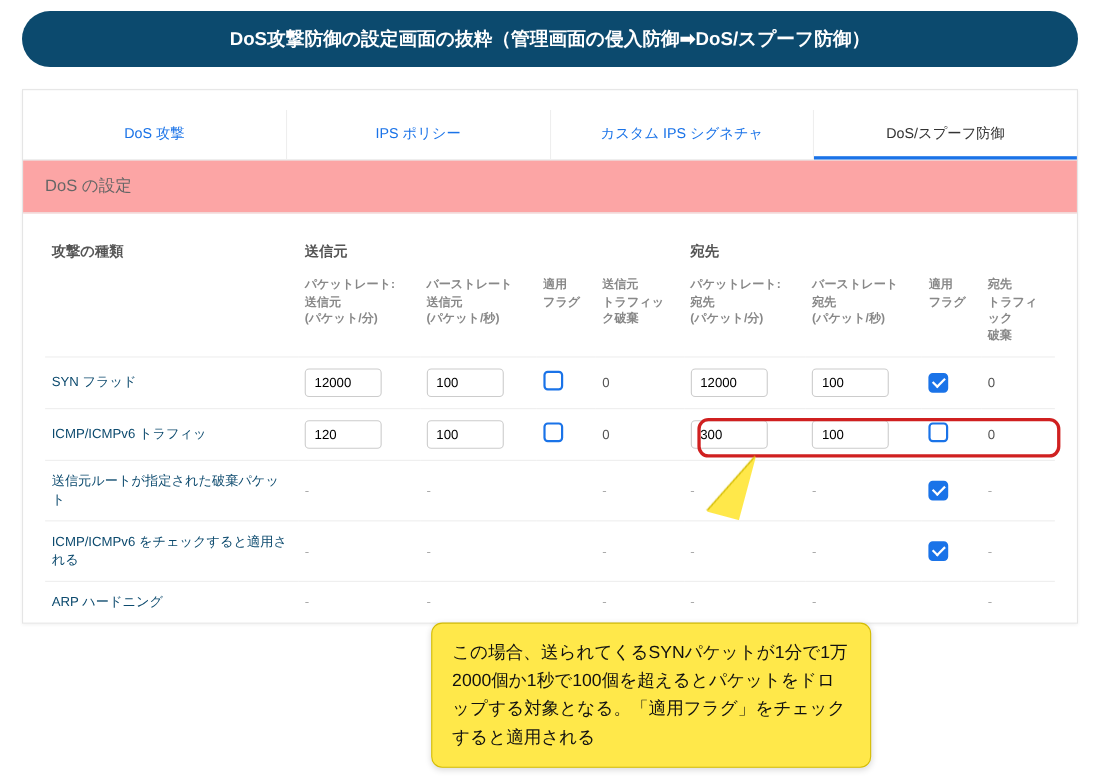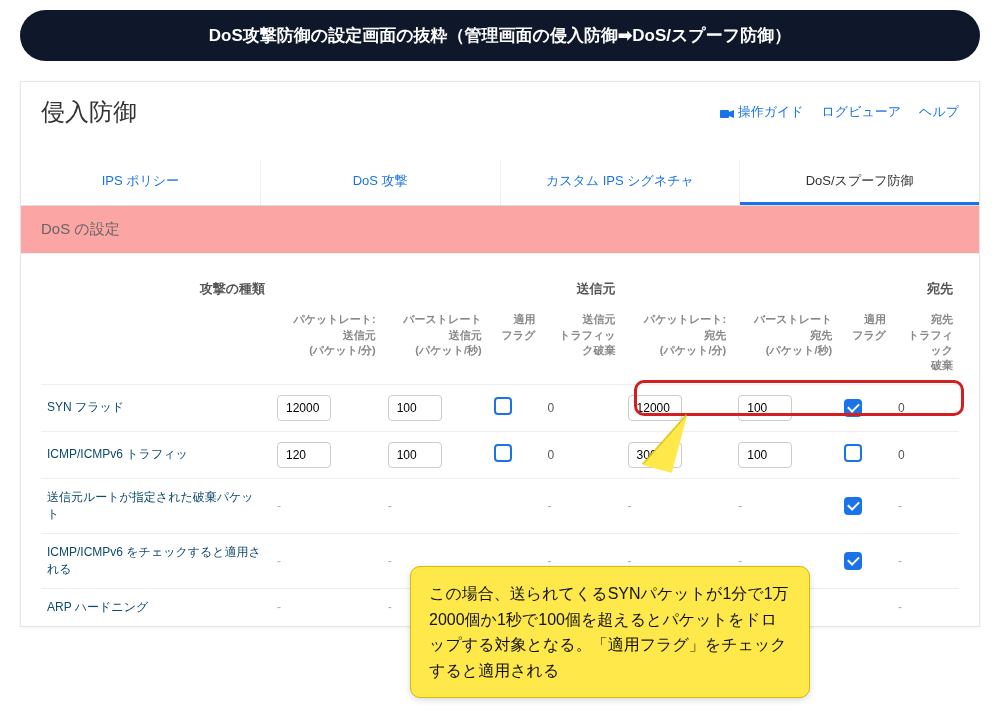--- a/index.html
+++ b/index.html
@@ -1,69 +1,53 @@
 <!DOCTYPE html>
 <html><head>
 <meta charset="utf-8">
 <style>
 * { box-sizing: border-box; margin: 0; padding: 0; }
 body { font-family: -apple-system, "Hiragino Sans", "Meiryo", sans-serif; background: #fff; width: 1000px; height: 712px; position: relative; }
-.banner { background: #0f172a; color: #fff; border-radius: 28px; padding: 14px 20px; margin: 10px 20px 20px 20px; text-align: center; font-size: 17px; font-weight: bold; }
+.banner { background: #0c4a6e; color: #fff; border-radius: 28px; padding: 14px 20px; margin: 10px 20px 20px 20px; text-align: center; font-size: 17px; font-weight: bold; }
 .panel { margin: 0 20px; border: 1px solid #e5e5e5; box-shadow: 0 1px 3px rgba(0,0,0,0.05); background: #fff; }
 .panel-head { display: flex; align-items: center; padding: 14px 20px; }
 .page-title { font-size: 24px; color: #333; font-weight: 500; }
 .head-links { margin-left: auto; display: flex; gap: 18px; font-size: 13px; }
 .head-links a { color: #1a73e8; text-decoration: none; display: flex; align-items: center; gap: 4px; }
 .cam-icon { width: 14px; height: 10px; display: inline-block; }
 .tabs { display: flex; border-bottom: 1px solid #ddd; margin-top: 18px; }
 .tab { flex: 1; text-align: center; padding: 12px 0; font-size: 13px; color: #1a73e8; cursor: pointer; border-right: 1px solid #eee; }
 .tab:last-child { border-right: none; }
 .tab.active { color: #333; font-weight: normal; border-bottom: 3px solid #1a73e8; }
 .section-title { font-size: 15px; color: #666; padding: 14px 20px; background: #fca5a5; border-bottom: 1px solid #eee; }
 .table-wrap { padding: 20px 20px 0 20px; }
 table { width: 100%; border-collapse: collapse; font-size: 12px; color: #555; }
-th { text-align: right; color: #888; font-weight: 600; font-size: 11px; vertical-align: top; padding: 6px 6px 10px 6px; line-height: 1.4; }
+th { text-align: left; color: #888; font-weight: 600; font-size: 11px; vertical-align: top; padding: 6px 6px 10px 6px; line-height: 1.4; }
 th.group { font-size: 13px; color: #555; padding-bottom: 8px; }
 td { padding: 10px 6px; border-top: 1px solid #eee; vertical-align: middle; }
 td.attack { width: 230px; color: #0c4a6e; }
-input.num { width: 54px; padding: 5px 8px; border: 1px solid #ccc; border-radius: 4px; font-size: 12px; text-align: left; }
+input.num { width: 70px; padding: 5px 8px; border: 1px solid #ccc; border-radius: 4px; font-size: 12px; text-align: left; }
 .chk { width: 18px; height: 18px; border: 2px solid #1a73e8; border-radius: 4px; display: inline-flex; align-items: center; justify-content: center; cursor: pointer; background: #fff; }
 .chk.checked { background: #1a73e8; }
 .chk.checked::after { content: ""; width: 5px; height: 9px; border: solid #fff; border-width: 0 2px 2px 0; transform: rotate(45deg); margin-bottom: 2px; }
 .dash { color: #aaa; }
 .highlight-box { position: absolute; border: 3px solid #d02020; border-radius: 10px; pointer-events: none; }
 .callout { position: absolute; background: #ffe84a; border: 1px solid #d4bc00; border-radius: 10px; padding: 14px 18px; font-size: 16px; line-height: 1.6; color: #111; width: 400px; box-shadow: 0 2px 6px rgba(0,0,0,0.15); }
 .callout-tail { position: absolute; width: 0; height: 0; border-left: 30px solid transparent; border-right: 0 solid transparent; border-bottom: 60px solid #ffe84a; transform: rotate(15deg); filter: drop-shadow(-1px -1px 0 #d4bc00); }
 </style>
 </head>
 <body>
 
 <div class="banner">DoS攻撃防御の設定画面の抜粋（管理画面の侵入防御➡DoS/スプーフ防御）</div>
 
 <div class="panel">
-  <div class="panel-head">
-    <div class="page-title">侵入防御</div>
-    <div class="head-links">
-      <a href="#">
-        <span class="cam-icon">
-          <svg viewBox="0 0 14 10">
-              <rect x="0" y="1" width="9" height="8" rx="1" fill="#1a73e8"></rect>
-              <path d="M9 3 L14 1 L14 9 L9 7 Z" fill="#1a73e8"></path>
-            </svg>
-        </span>
-        <span>操作ガイド</span>
-      </a>
-      <a href="#">ログビューア</a>
-      <a href="#">ヘルプ</a>
-    </div>
-  </div>
 
   <div class="tabs" id="tabs">
+      <div class="tab">DoS 攻撃</div>
       <div class="tab">IPS ポリシー</div>
-      <div class="tab">DoS 攻撃</div>
       <div class="tab">カスタム IPS シグネチャ</div>
       <div class="tab active">DoS/スプーフ防御</div>
     </div>
 
   <div class="section-title">DoS の設定</div>
 
   <div class="table-wrap">
     <table>
       <thead>
         <tr>
@@ -154,13 +138,13 @@
             <td></td>
             <td><span class="dash">-</span></td>
           </tr>
         </tbody>
     </table>
   </div>
 </div>
 
 <div class="highlight-box" style="left:634px; top:380px; width:330px; height:36px;"></div>
 <div class="callout-tail" style="left:650px; top:410px;"></div>
-<div class="callout" style="left:410px; top:566px;">この場合、送られてくるSYNパケットが1分で1万2000個か1秒で100個を超えるとパケットをドロップする対象となる。「適用フラグ」をチェックすると適用される</div>
+<div class="callout" style="left:392px; top:566px;">この場合、送られてくるSYNパケットが1分で1万2000個か1秒で100個を超えるとパケットをドロップする対象となる。「適用フラグ」をチェックすると適用される</div>
 
 </body></html>

